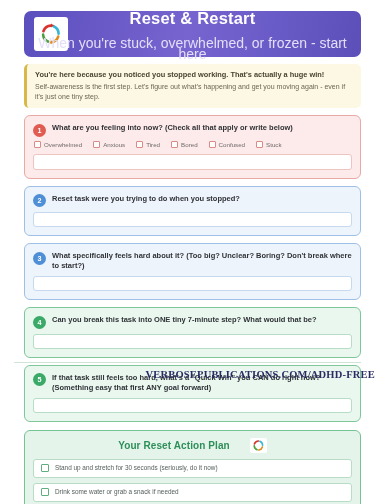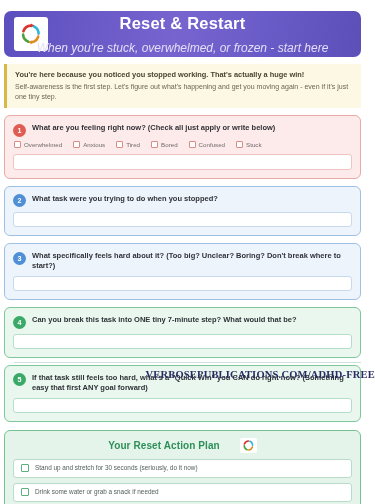--- a/index.html
+++ b/index.html
@@ -5,21 +5,21 @@
   * { box-sizing: border-box; margin: 0; padding: 0; }
 
   body {
     width: 375px;
     height: 504px;
     background: #ffffff;
     font-family: "Liberation Sans", sans-serif;
     overflow: hidden;
   }
 
-  .page { width: 375px; height: 404px; padding: 6px 14px 0 4px; position: relative; }
+  .page { width: 375px; height: 404px; padding: 6px 14px 0 24px; position: relative; }
 
   
   .header {
     height: 46px;
     margin-top: 5px;
     border-radius: 7px;
     background: linear-gradient(100deg, #5b4fbe 0%, #7764cf 48%, #6a5cc8 72%, #5d4fb8 100%);
     display: flex;
     align-items: center;
     padding: 0 10px;
@@ -40,32 +40,31 @@
   }
   .header-title {
     color: #ffffff;
     font-size: 16.5px;
     font-weight: bold;
     letter-spacing: .2px;
     line-height: 19px;
   }
   .header-sub {
     color: #e4dff6;
-    font-size: 12px;
+    font-size: 14px;
     line-height: 11px;
     margin-top: 10px;
-    font-style: italic;
   }
 
   
   .intro {
     margin-top: 7px;
     background: #fdf8e4;
     border-left: 3px solid #d9b84a;
-    border-radius: 0;
+    border-radius: 5px;
     padding: 6px 8px 7px 8px;
   }
   .intro-strong {
     font-size: 7.4px;
     font-weight: bold;
     color: #4a4432;
     line-height: 10px;
   }
   .intro-body {
     font-size: 7px;
@@ -228,21 +227,21 @@
   </div>
 
   <div class="intro">
     <div class="intro-strong">You're here because you noticed you stopped working. That's actually a huge win!</div>
     <div class="intro-body">Self-awareness is the first step. Let's figure out what's happening and get you moving again - even if it's just one tiny step.</div>
   </div>
 
   <div class="qcard red">
     <div class="qhead">
       <div class="badge red">1</div>
-      <div class="qtext">What are you feeling right now? (Check all just apply or write below)</div>
+      <div class="qtext">What are you feeling into now? (Check all that apply or write below)</div>
     </div>
     <div class="options">
       <div class="opt">
         <span class="opt-box"></span>
         <span class="opt-label">Overwhelmed</span>
       </div>
       <div class="opt">
         <span class="opt-box"></span>
         <span class="opt-label">Anxious</span>
       </div>
@@ -262,21 +261,21 @@
         <span class="opt-box"></span>
         <span class="opt-label">Stuck</span>
       </div>
     </div>
     <div class="answer"></div>
   </div>
 
   <div class="qcard blue">
     <div class="qhead">
       <div class="badge blue">2</div>
-      <div class="qtext">What task were you trying to do when you stopped?</div>
+      <div class="qtext">Reset task were you trying to do when you stopped?</div>
     </div>
     <div class="answer"></div>
   </div>
 
   <div class="qcard blue">
     <div class="qhead">
       <div class="badge blue">3</div>
       <div class="qtext">What specifically feels hard about it? (Too big? Unclear? Boring? Don't break where to start?)</div>
     </div>
     <div class="answer"></div>

